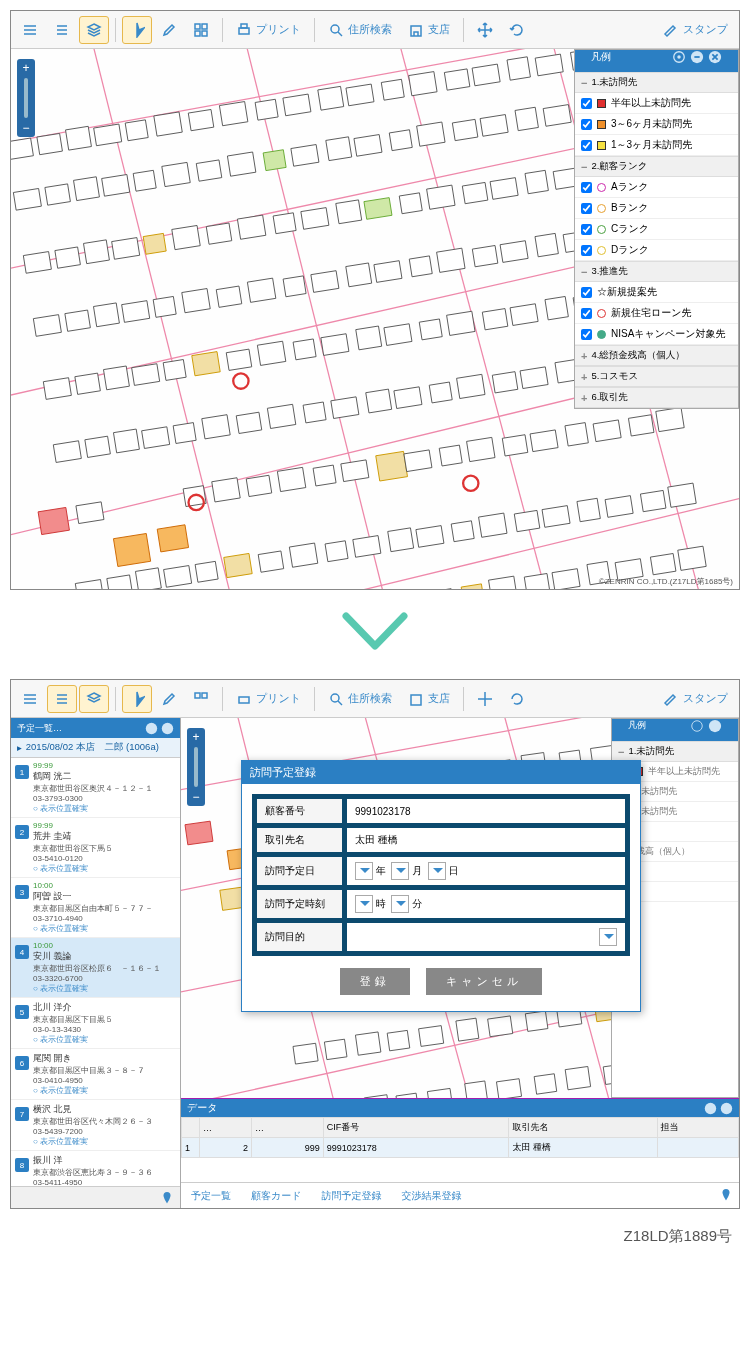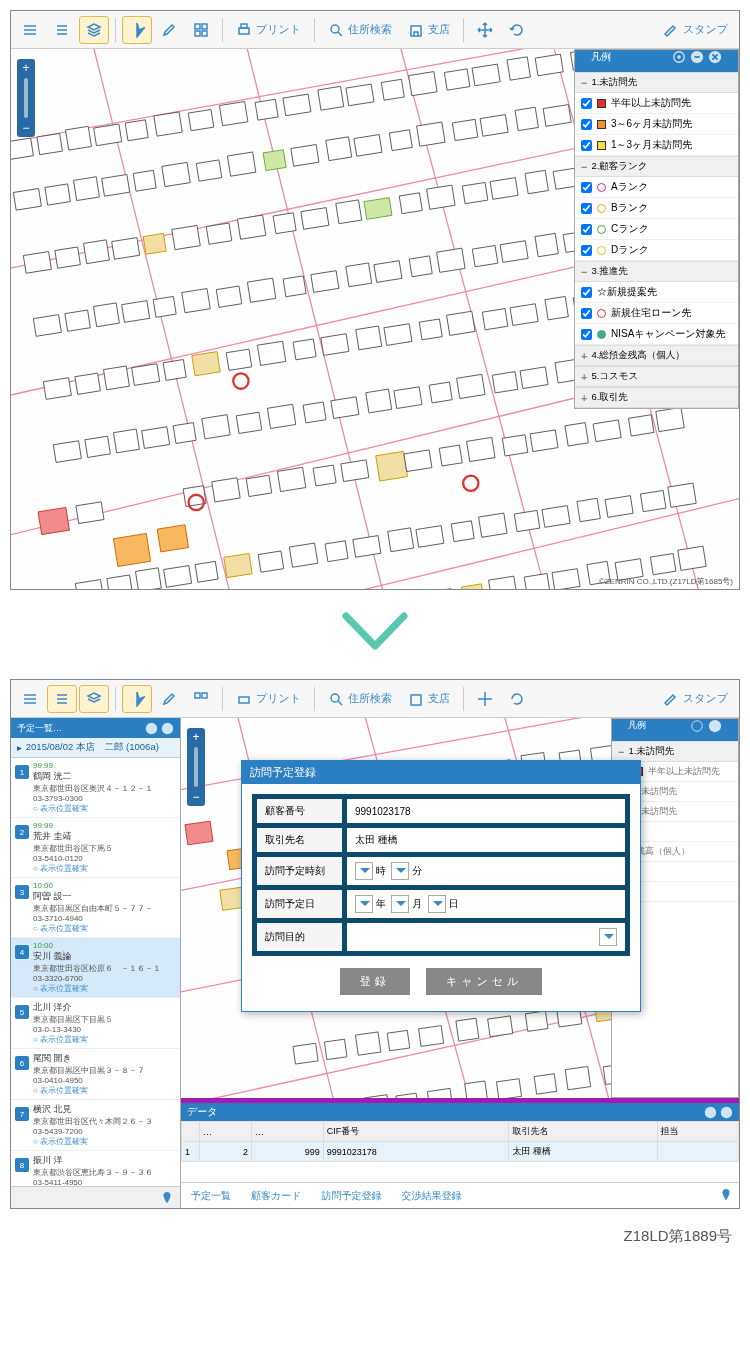--- a/index.html
+++ b/index.html
@@ -54,21 +54,21 @@
 .ex-addr{color:#555;font-size:8px}
 .ex-tel{color:#555;font-size:8px}
 .ex-tag{color:#3a8ac9;font-size:8px}
 .ex-foot{position:absolute;bottom:0;left:0;right:0;height:22px;background:#f0f0f0;border-top:1px solid #ccc;display:flex;align-items:center;justify-content:flex-end;padding:0 6px}
 .ex-foot svg{width:14px;height:14px;fill:#3a8ac9}
 
 .app2 .map-area{left:170px;bottom:110px}
 .app2 .legend{top:38px;bottom:110px;width:128px;font-size:9px}
 .app2 .legend.collapsed .lg-item{color:#777}
 
-.data-panel{position:absolute;left:170px;right:0;bottom:0;height:110px;background:#fff;border-top:5px solid #a21caf;font-size:10px}
+.data-panel{position:absolute;left:170px;right:0;bottom:0;height:110px;background:#fff;border-top:1px solid #a21caf;font-size:10px}
 .dp-hdr{background:#2b7fc3;color:#fff;height:18px;display:flex;align-items:center;padding:0 6px;justify-content:space-between}
 .dp-table{width:100%;border-collapse:collapse;font-size:9px}
 .dp-table th{background:#f0f0f0;border:1px solid #ddd;padding:3px;text-align:left;font-weight:normal}
 .dp-table td{border:1px solid #ddd;padding:3px;background:#e8f2fa}
 .dp-tabs{position:absolute;bottom:0;left:0;right:0;height:26px;border-top:1px solid #ccc;display:flex;align-items:center;padding:0 6px;gap:12px}
 .dp-tab{color:#3a8ac9;font-size:10px;cursor:pointer;padding:2px 4px}
 .dp-tabs .pin{margin-left:auto}
 .dp-tabs svg{width:14px;height:14px;fill:#3a8ac9}
 
 .dialog{position:absolute;top:80px;left:230px;width:400px;background:#fff;border:1px solid #2b7fc3;box-shadow:2px 2px 8px rgba(0,0,0,.3);z-index:50}
@@ -877,32 +877,32 @@
         <tbody>
             <tr>
               <td>顧客番号</td>
               <td>9991023178</td>
             </tr>
         <tr>
               <td>取引先名</td>
               <td>太田 種橋</td>
             </tr>
         <tr>
-              <td>訪問予定時刻</td>
-          <td>
-            <span class="sel-tri"></span> <span>時</span>
-            &nbsp;<span class="sel-tri"></span> <span>分</span>
-          </td>
-            </tr>
-        <tr>
               <td>訪問予定日</td>
           <td>
             <span class="sel-tri"></span> <span>年</span>
             &nbsp;<span class="sel-tri"></span> <span>月</span>
             &nbsp;<span class="sel-tri"></span> <span>日</span>
+          </td>
+            </tr>
+        <tr>
+              <td>訪問予定時刻</td>
+          <td>
+            <span class="sel-tri"></span> <span>時</span>
+            &nbsp;<span class="sel-tri"></span> <span>分</span>
           </td>
             </tr>
         <tr>
               <td>訪問目的</td>
           <td style="text-align:right"><span class="sel-tri"></span></td>
             </tr>
       </tbody>
         </table>
       <div class="dlg-btns">
         <span class="dlg-btn">登録</span>

